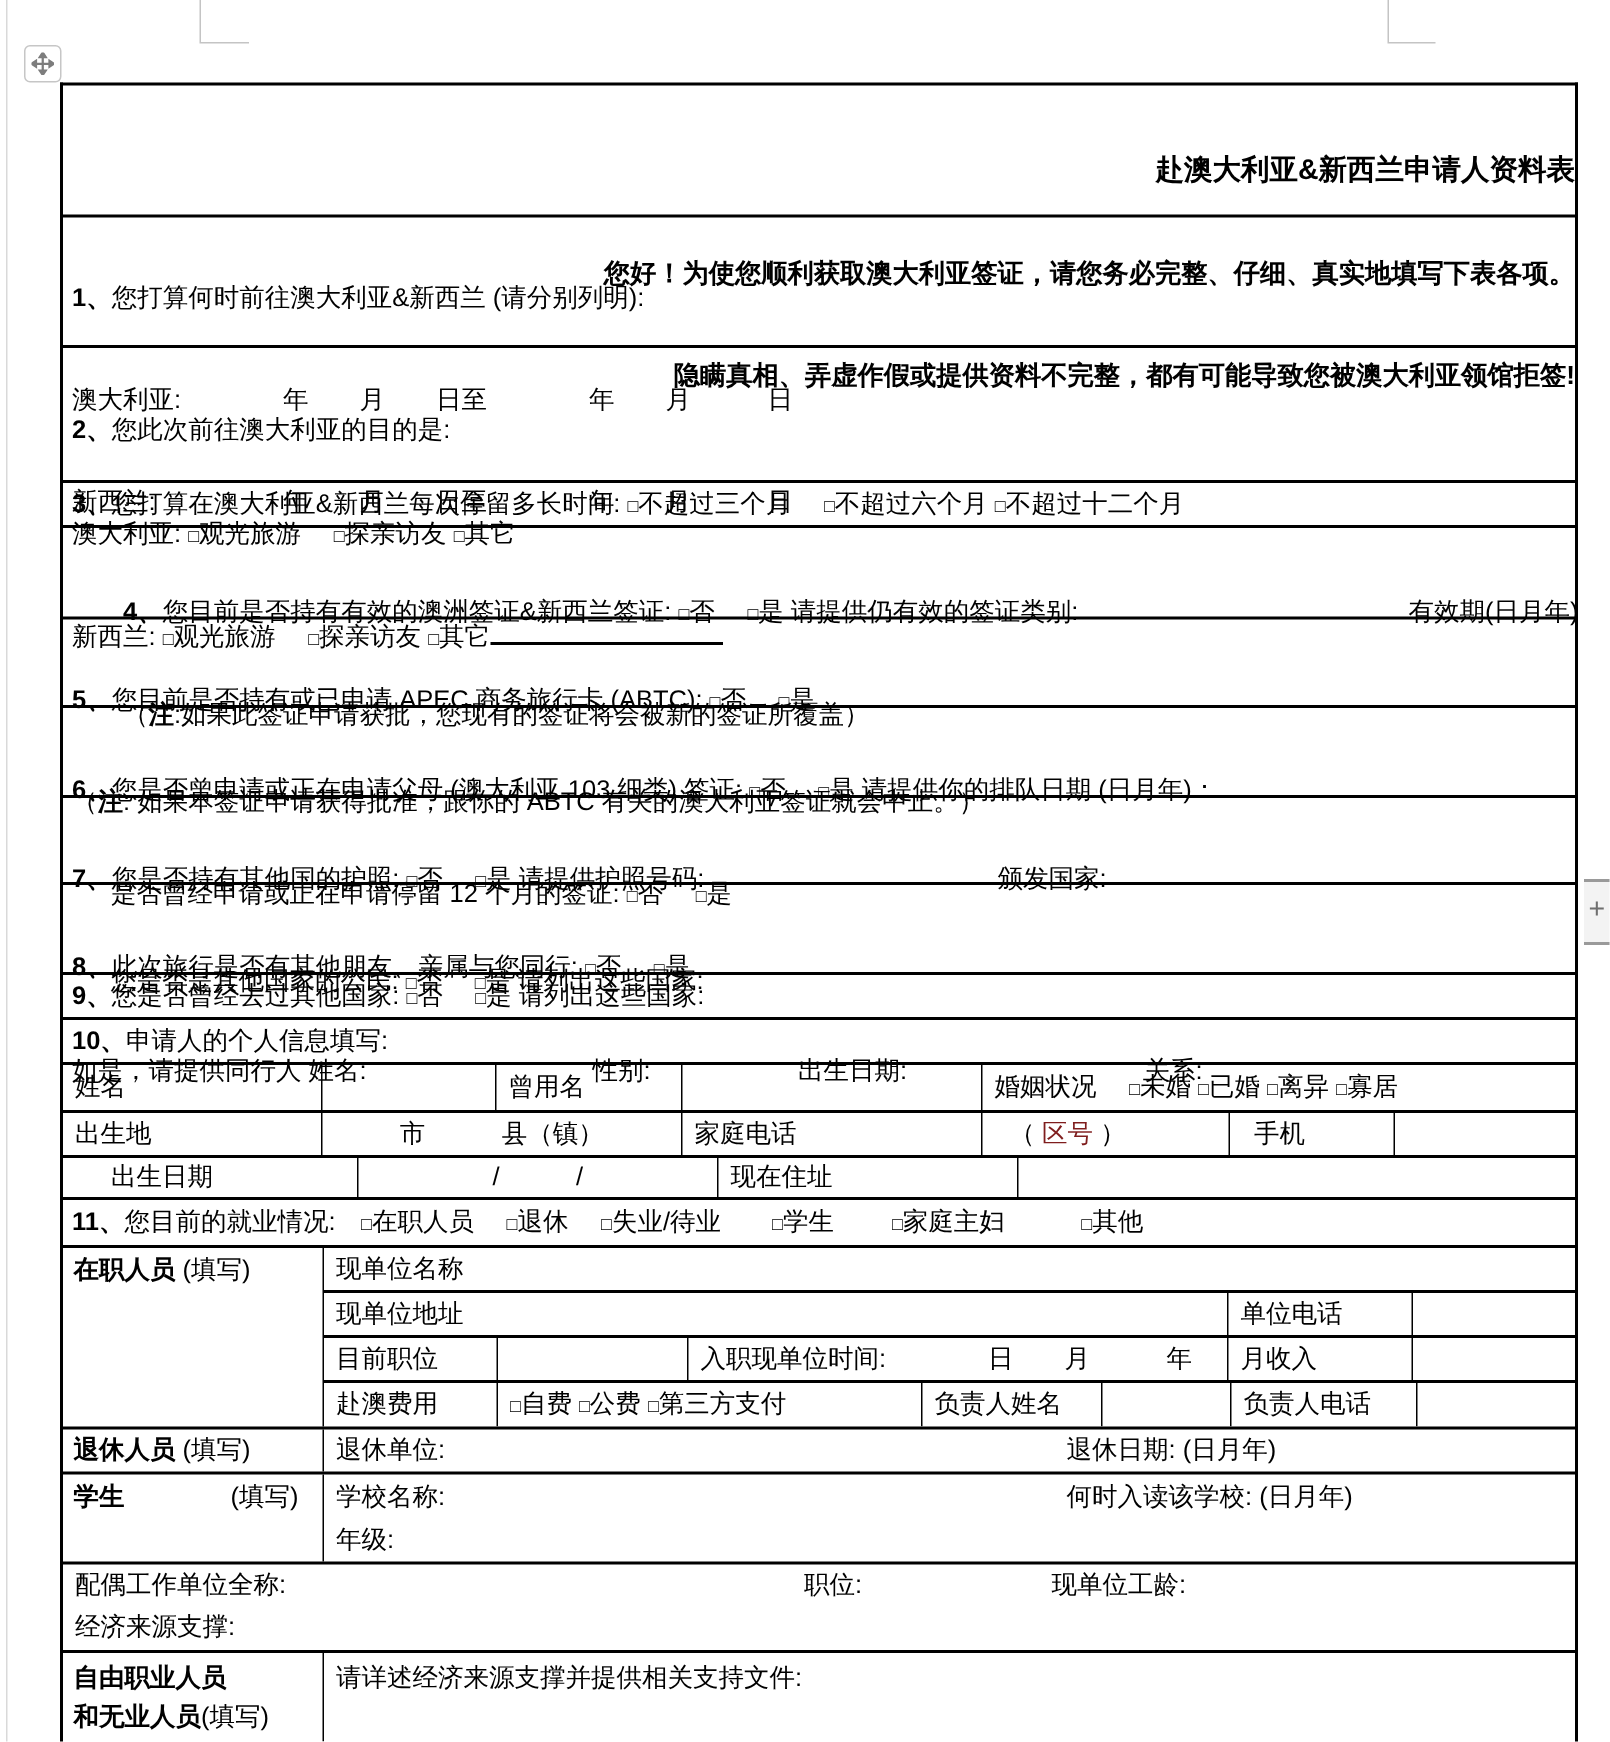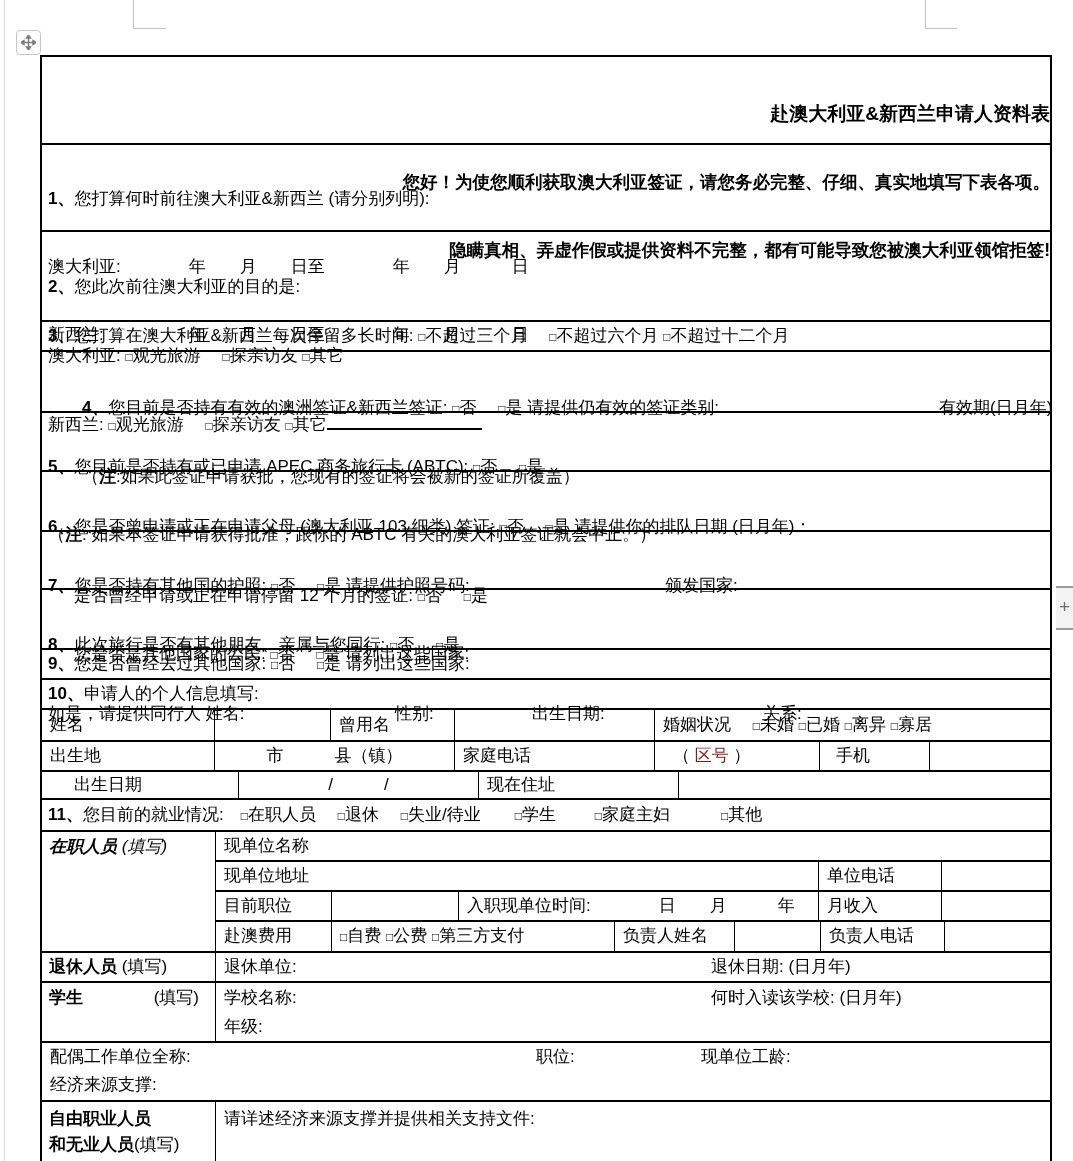--- a/index.html
+++ b/index.html
@@ -177,21 +177,21 @@
     <div class="row cells p3">
       <div class="c" style="width:173px;margin-left:24px;">出生日期</div>
       <div class="c ctr" style="width:240px;">/　　　/</div>
       <div class="c" style="width:200px;">现在住址</div>
       <div class="c last"></div>
     </div>
 
     <div class="row r-s11h"><span class="b">11、</span><span>您目前的就业情况:　<span class="cb">□</span>在职人员　 <span class="cb">□</span>退休　 <span class="cb">□</span>失业/待业　　<span class="cb">□</span>学生　　 <span class="cb">□</span>家庭主妇　　　<span class="cb">□</span>其他</span></div>
 
     <div class="emp g-employed">
-      <div class="emp-label" style="line-height:30px;font-style:italic;"><span class="b">在职人员</span><span> (填写)</span></div>
+      <div class="emp-label" style="line-height:30px;"><span class="b">在职人员</span><span> (填写)</span></div>
       <div class="emp-body">
         <div class="emp-row e1">
             <div class="c last">现单位名称</div>
           </div>
         <div class="emp-row e2">
           <div class="c" style="width:603px;">现单位地址</div>
           <div class="c" style="width:123px;">单位电话</div>
           <div class="c last"></div>
         </div>
         <div class="emp-row e3">

